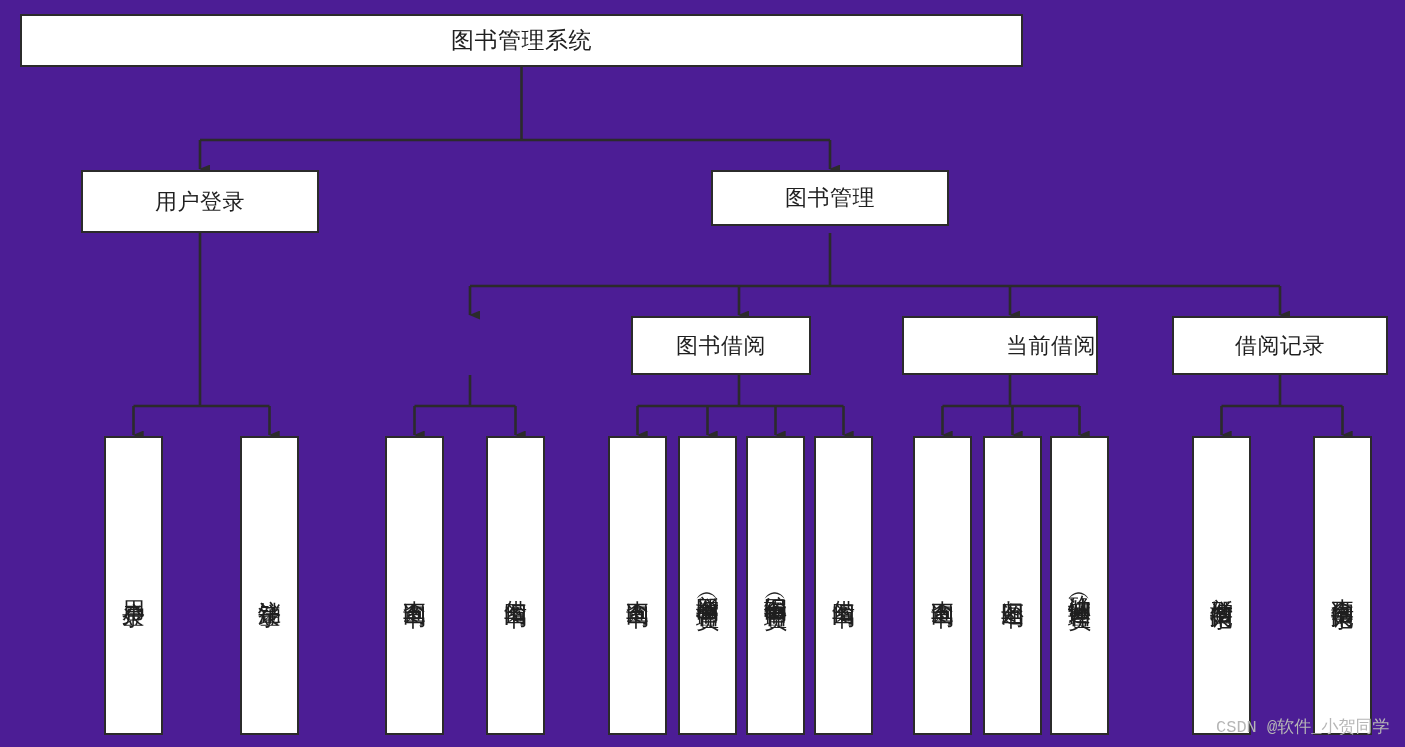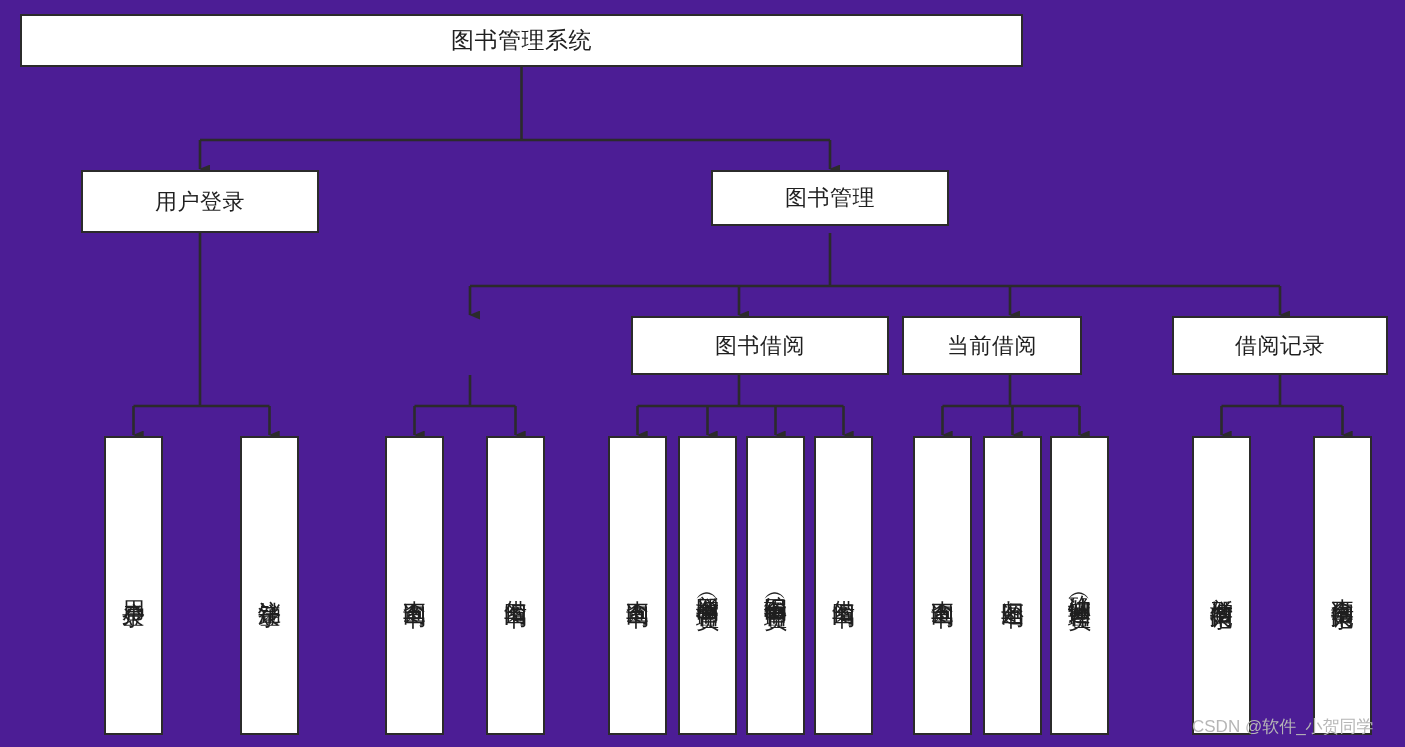--- a/index.html
+++ b/index.html
@@ -55,21 +55,22 @@
     font-size: 23px;
     letter-spacing: 2px;
   }
   .node.root .label { font-size: 23px; }
   .watermark {
     position: absolute;
     color: #b6b6b6;
     font-size: 17px;
     white-space: nowrap;
     z-index: 5;
-    font-family: Liberation Sans, sans-serif;
+    font-family: Liberation Mono, monospace;
+    padding-left: 24px;
   }
 </style>
 </head>
 <body>
 
 <div id="diagram-root">
 
   <svg class="edges" viewBox="0 0 1405 747" xmlns="http://www.w3.org/2000/svg">
     <defs>
       <marker id="arrowhead" markerWidth="9" markerHeight="11" refX="4.5" refY="10.2" orient="auto" markerUnits="userSpaceOnUse">
@@ -117,24 +118,24 @@
     <span class="label">图书管理系统</span>
   </div>
 
   <div class="node horizontal" style="left: 81px; top: 170px; width: 238px; height: 63px;">
     <span class="label">用户登录</span>
   </div>
   <div class="node horizontal" style="left: 711px; top: 170px; width: 238px; height: 56px;">
     <span class="label">图书管理</span>
   </div>
 
-  <div class="node horizontal" style="left: 631px; top: 316px; width: 258px; height: 59px;">
+  <div class="node horizontal" style="left: 631px; top: 316px; width: 180px; height: 59px;">
     <span class="label">图书借阅</span>
   </div>
-  <div class="node horizontal" style="left: 902px; top: 316px; width: 180px; height: 59px;">
+  <div class="node horizontal" style="left: 902px; top: 316px; width: 196px; height: 59px; justify-content: flex-end;">
     <span class="label">当前借阅</span>
   </div>
   <div class="node horizontal" style="left: 1172px; top: 316px; width: 216px; height: 59px;">
     <span class="label">借阅记录</span>
   </div>
 
   <div class="node vertical" style="left: 104px; top: 436px; width: 59px; height: 299px;">
     <span class="label">用户登录</span>
   </div>
   <div class="node vertical" style="left: 240px; top: 436px; width: 59px; height: 299px;">

